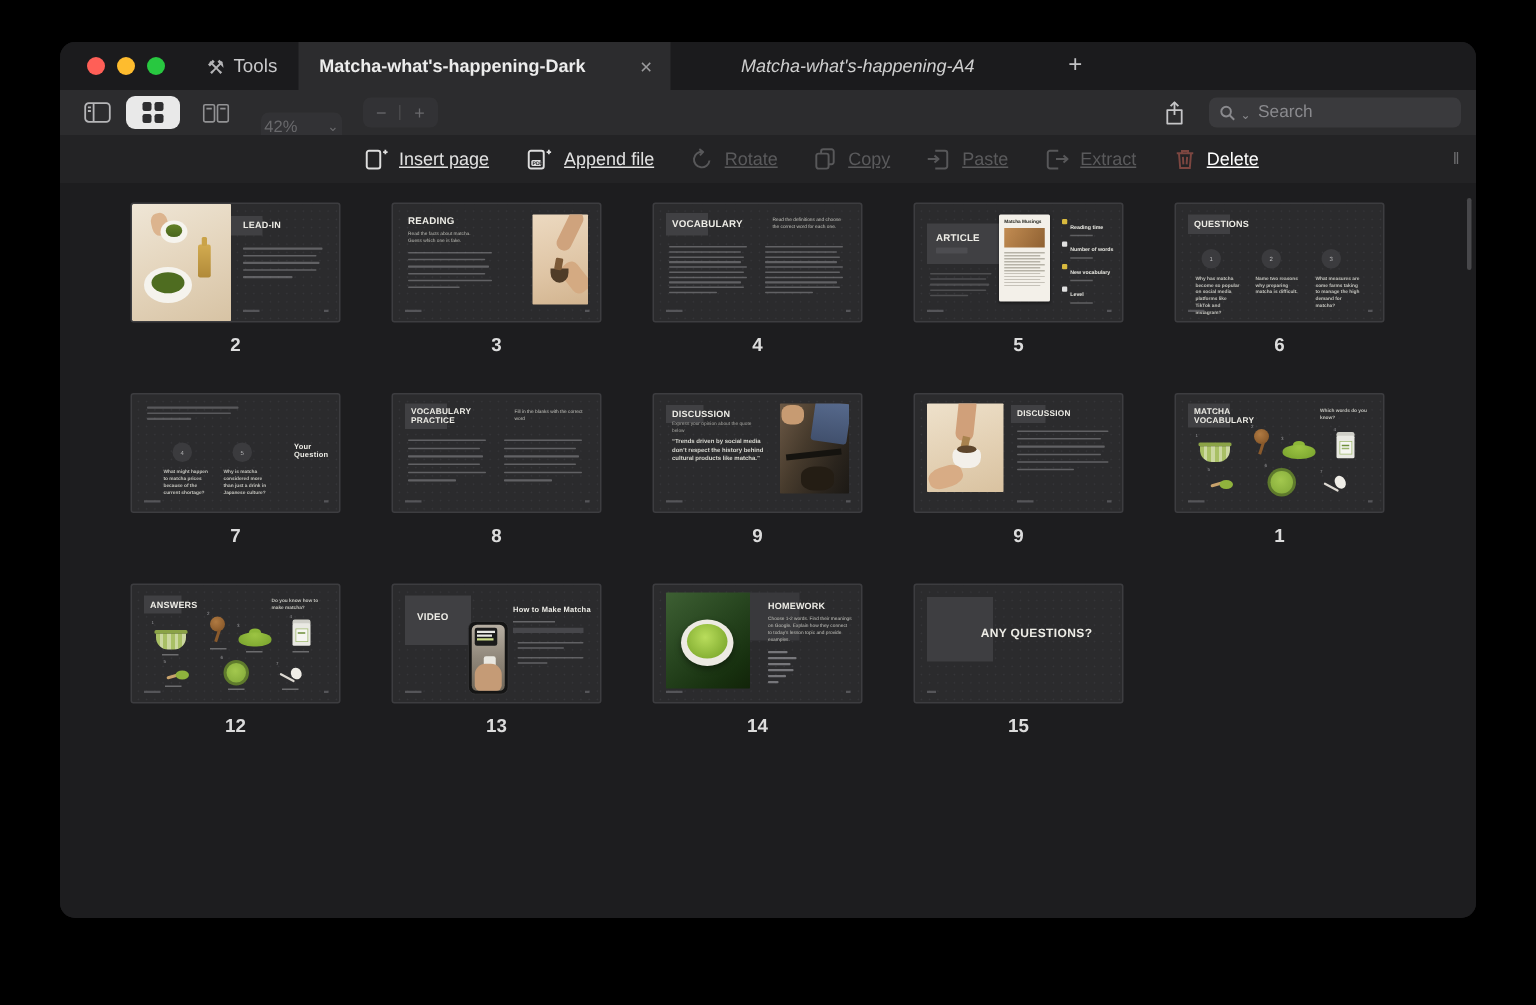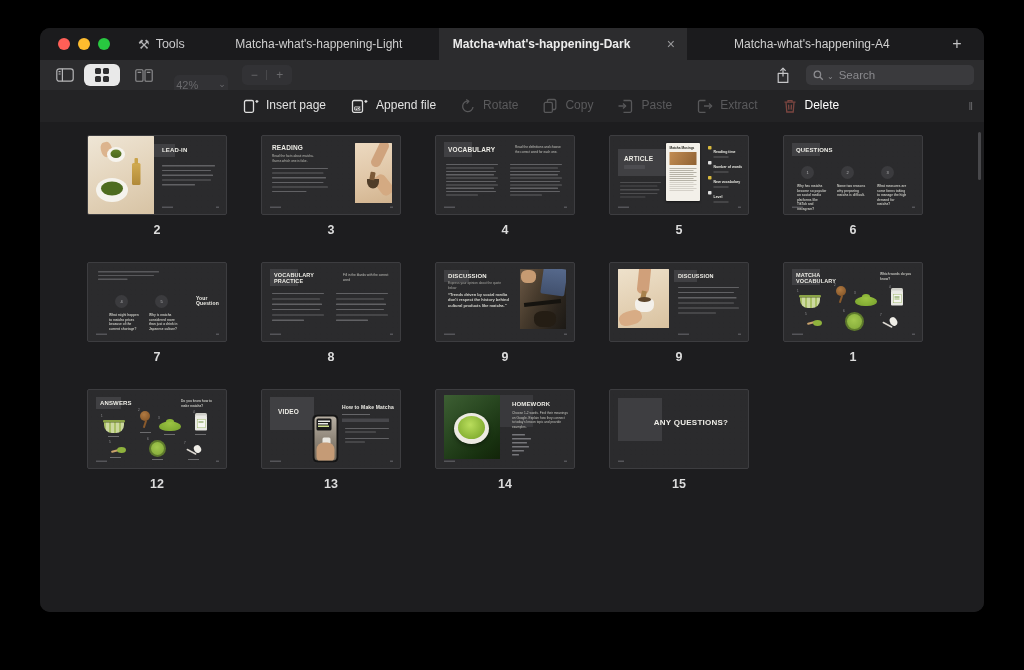--- a/index.html
+++ b/index.html
@@ -10,41 +10,41 @@
   
   .titlebar{position:absolute;left:0;top:0;right:0;height:32px;background:#1b1b1d;display:flex;align-items:stretch;}
   .tlights{display:flex;align-items:center;gap:8px;padding:0 14px 0 18px;}
   .dot{width:12px;height:12px;border-radius:50%;}
   .dot.r{background:#ff5f57}.dot.y{background:#febc2e}.dot.g{background:#28c840}
   .tools{display:flex;align-items:center;gap:6px;color:#c9c9cb;font-size:12.5px;padding:0 14px;}
   .tools .glyph{font-size:13px;color:#b4b4b6;}
   .tab{display:flex;align-items:center;justify-content:center;font-size:12px;color:#cfcfcf;width:240px;position:relative;cursor:default;}
   .tab.active{background:#2c2c2e;color:#ececec;font-weight:600;width:248px;justify-content:space-between;padding:0 10px 0 14px;box-sizing:border-box;}
   .tab .close{font-size:14px;color:#9a9a9c;font-weight:400;padding:0 2px;cursor:pointer;}
-  .tab3{width:250px;}
+  .tab3{width:250px;font-style:italic;}
   .newtab{display:flex;align-items:center;justify-content:center;width:32px;color:#c2c2c4;font-size:16px;margin-left:4px;cursor:pointer;}
   
   .row2{position:absolute;left:0;top:32px;right:0;height:30px;background:#2c2c2e;display:flex;align-items:center;padding:0 10px 0 12px;box-sizing:border-box;}
   .ibtn{display:flex;align-items:center;justify-content:center;height:22px;border-radius:6px;padding:0 4px;}
   .viewbtn{width:28px;}
   .viewbtn.active{background:#e9e9e9;}
   .gridglyph{display:grid;grid-template-columns:6px 6px;grid-gap:2px;}
   .gridglyph i{width:6px;height:6px;background:#2e2e30;border-radius:1.5px;}
   .zoomctl{margin-left:12px;width:54px;height:20px;border-radius:5px;background:#323235;display:flex;align-items:center;justify-content:center;gap:20px;color:#69696c;font-size:11px;margin-top:20px;}
   .stepper{margin-left:14px;width:50px;height:20px;border-radius:5px;background:#323235;display:flex;align-items:center;justify-content:space-evenly;color:#69696c;font-size:12px;}
   .stepper .sep{width:1px;height:10px;background:#48484b;}
   .spacer{flex:1;}
   .sharebtn{width:26px;height:22px;display:flex;align-items:center;justify-content:center;}
   .search{margin-left:10px;width:168px;height:20px;border-radius:5px;background:#3a3a3d;display:flex;align-items:center;padding:0 7px;box-sizing:border-box;gap:3px;}
   .search input{background:transparent;border:none;outline:none;color:#d2d2d4;font-size:11.5px;width:100%;font-family:"Liberation Sans",sans-serif;}
   .search input::placeholder{color:#8a8a8e;}
   .search .chev{color:#8a8a8e;font-size:8px;margin-top:3px;}
   
   .row3{position:absolute;left:0;top:62px;right:0;height:32px;background:#232325;display:flex;align-items:center;gap:24px;padding-left:202px;box-sizing:border-box;}
-  .action{display:flex;gap:7px;font-size:12px;color:#e2e2e2;cursor:pointer;}
+  .action{display:flex;align-items:center;gap:7px;font-size:12px;color:#e2e2e2;cursor:pointer;text-decoration:underline;}
   .action.disabled{color:#5a5a5c;cursor:default;}
   .action.delete{color:#ffffff;}
   .overflow{position:absolute;right:10px;top:0;height:32px;display:flex;align-items:center;color:#6e6e71;font-size:11px;letter-spacing:1px;}
   
   .content{position:absolute;left:0;top:94px;right:0;bottom:0;background:#1d1d1f;}
   .grid{display:grid;grid-template-columns:repeat(5,174px);row-gap:25px;padding:13px 0 0 30px;}
   .cell{display:flex;flex-direction:column;align-items:center;}
   .pnum{margin-top:8px;font-size:12.5px;font-weight:600;color:#dcdcdc;}
   .sbthumb{position:absolute;right:3px;top:10px;width:3px;height:48px;background:#48484b;border-radius:2px;}
   
@@ -88,23 +88,20 @@
   <div class="titlebar">
     <div class="tlights">
       <span class="dot r"></span>
       <span class="dot y"></span>
       <span class="dot g"></span>
     </div>
     <div class="tools">
       <span class="glyph">⚒</span>
       <span>Tools</span>
     </div>
-    <div class="tab">
-      <span>Matcha-what's-happening-Light</span>
-    </div>
     <div class="tab active">
       <span>Matcha-what's-happening-Dark</span>
       <span class="close">×</span>
     </div>
     <div class="tab tab3">
       <span>Matcha-what's-happening-A4</span>
     </div>
     <div class="newtab">
       <span>+</span>
     </div>

